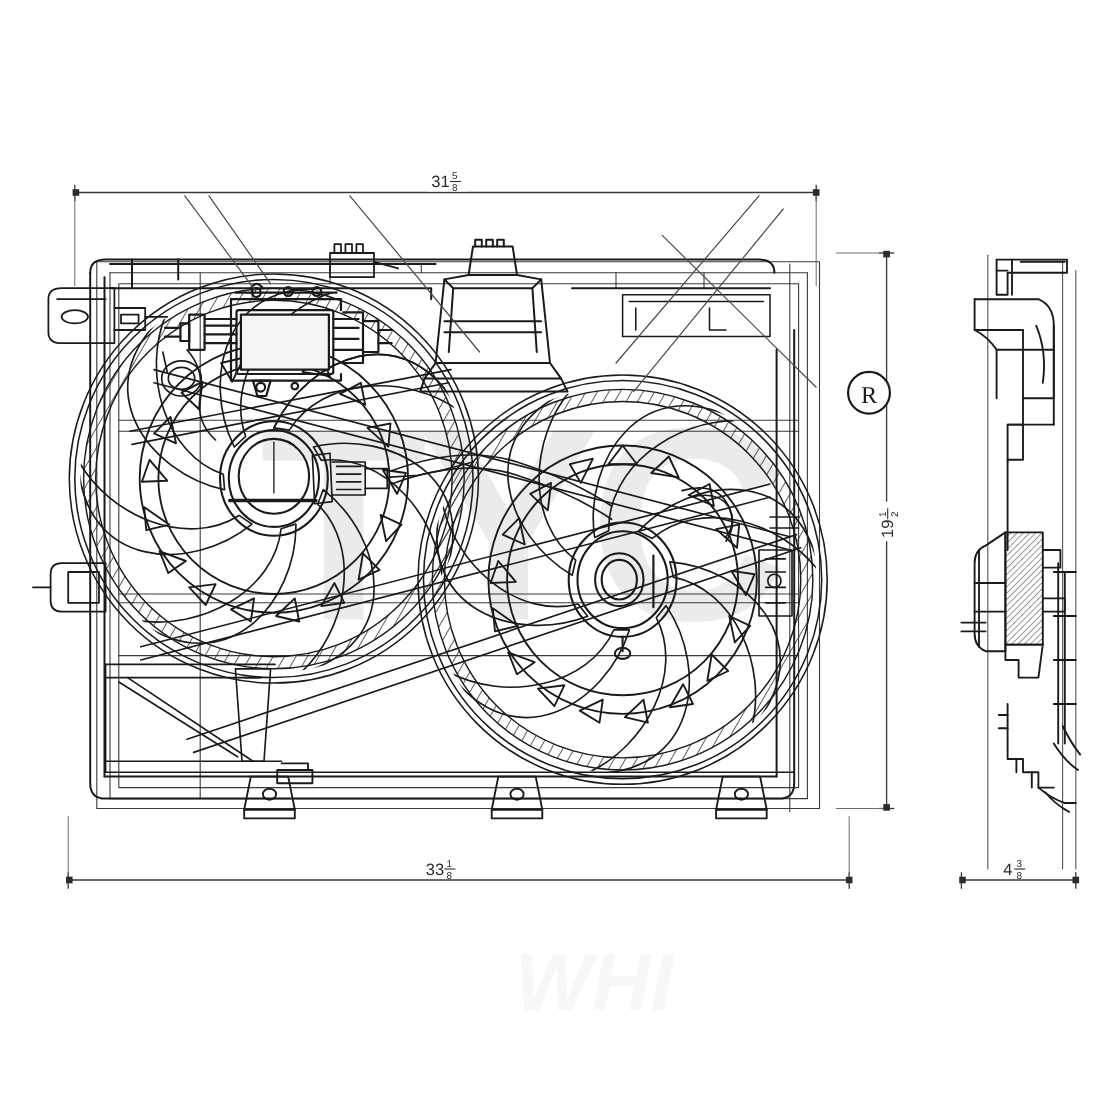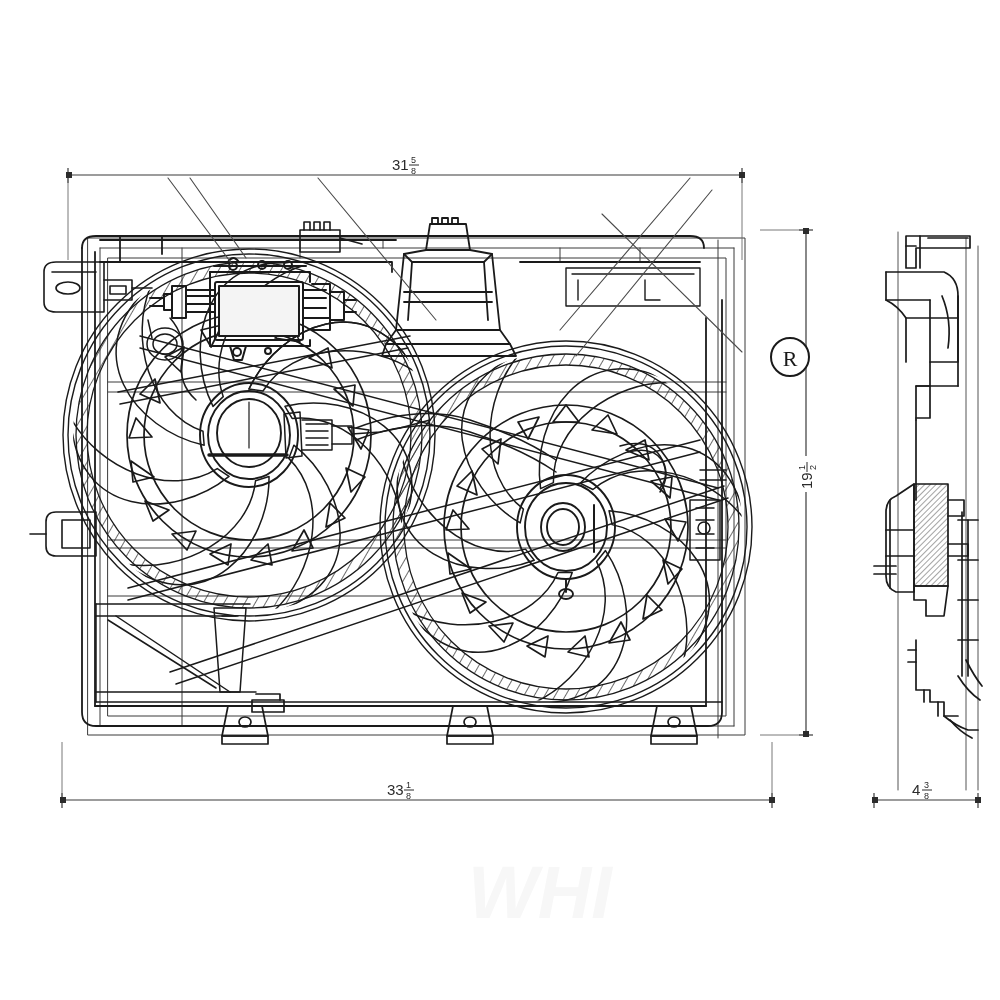--- a/index.html
+++ b/index.html
@@ -12,20 +12,23 @@
   .wm-tyc{position:absolute;font-family:"Liberation Sans",sans-serif;
           font-weight:bold;color:#eceaea;letter-spacing:-10px;}
   .wm-whi{position:absolute;font-family:"Liberation Sans",sans-serif;
           font-weight:bold;font-style:italic;color:#f7f7f7;}
 </style>
 </head>
 <body>
 
 <div id="stage">
 
+  <div class="wm-tyc" style="left:236px;top:352px;font-size:250px;line-height:250px;">
+    <span>TYC</span>
+  </div>
 
   <div class="wm-whi" style="left:468px;top:856px;font-size:74px;line-height:74px;">
     <span>WHI</span>
   </div>
 
   <svg class="layer" viewBox="0 0 1000 1000">
     <defs>
       <pattern id="hatch" width="6" height="6" patternUnits="userSpaceOnUse" patternTransform="rotate(45)">
         <line x1="0" y1="0" x2="0" y2="6" stroke="#1a1a1a" stroke-width="1.1"></line>
       </pattern>

